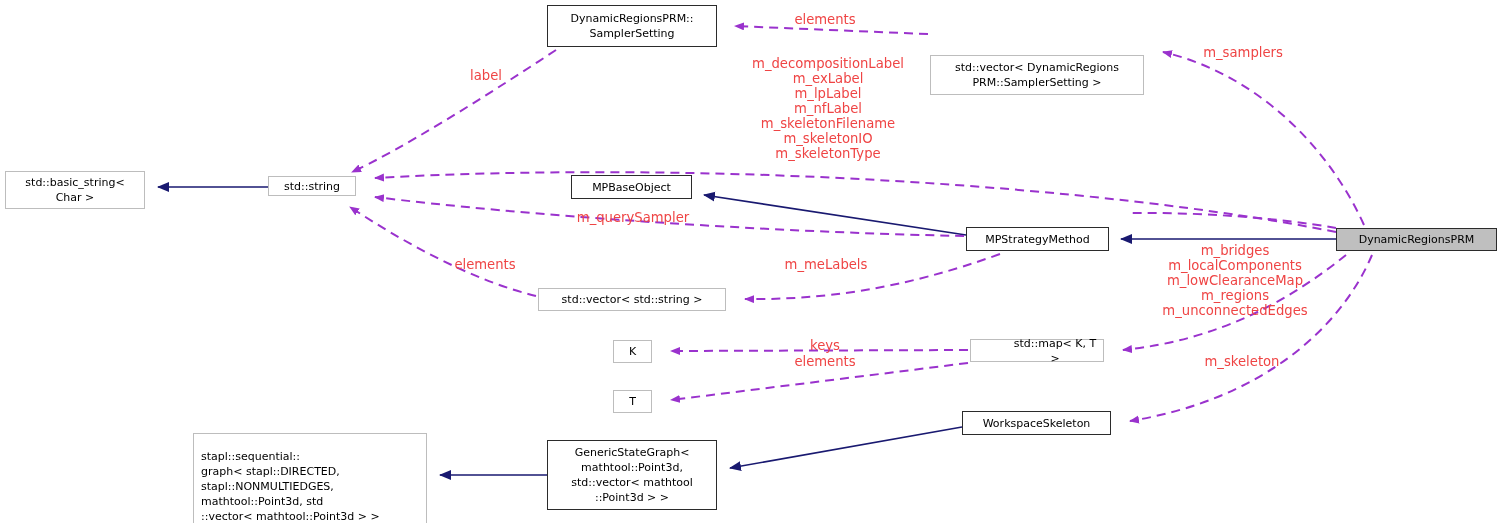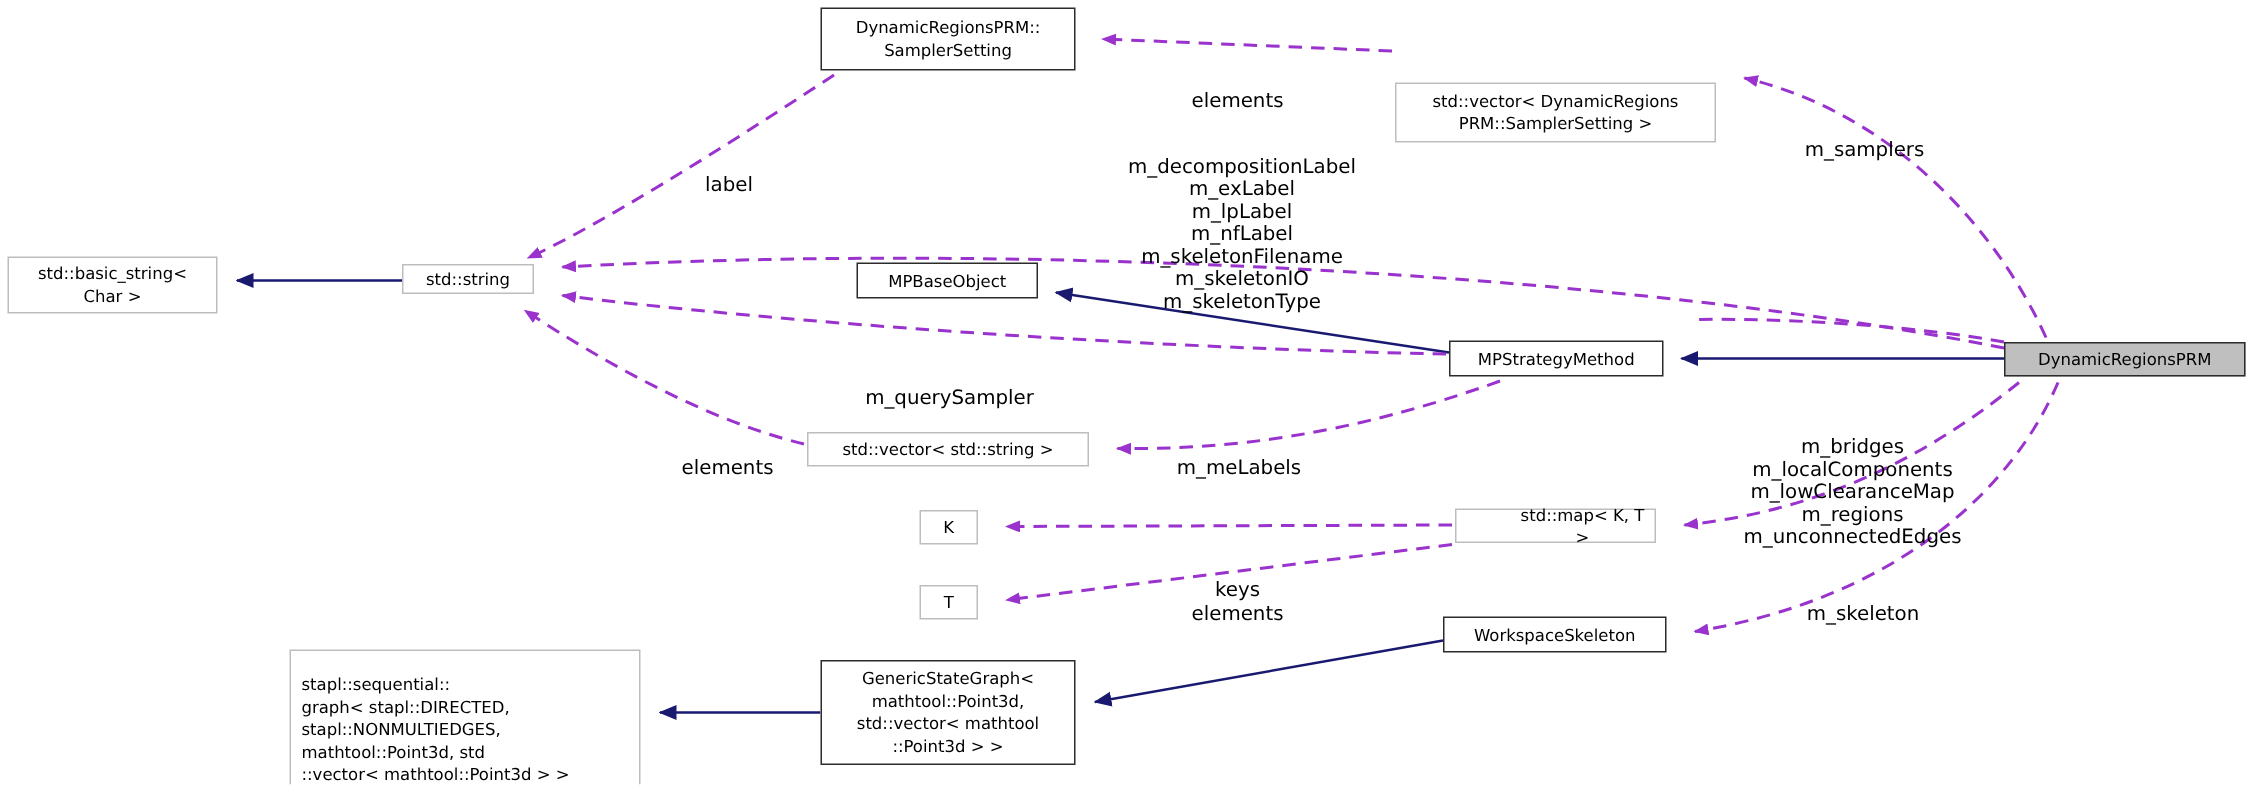--- a/index.html
+++ b/index.html
@@ -49,25 +49,24 @@
   }
   .node.leftalign {
     justify-content: flex-start;
     text-align: left;
     padding-left: 7px;
   }
   .elabel {
     position: absolute;
     font-size: 13.2px;
     line-height: 15px;
-    color: #000000;
+    color: #ef4444;
     text-align: center;
     white-space: pre-line;
     background: transparent;
-    margin-top: 48px;
   }
 </style>
 </head>
 <body>
 
 <div id="diagram">
 
   <svg class="edges" viewBox="0 0 1503 523" xmlns="http://www.w3.org/2000/svg">
     <defs>
       <marker id="arrPurple" markerWidth="10" markerHeight="10" refX="9" refY="4" orient="auto" markerUnits="userSpaceOnUse">

